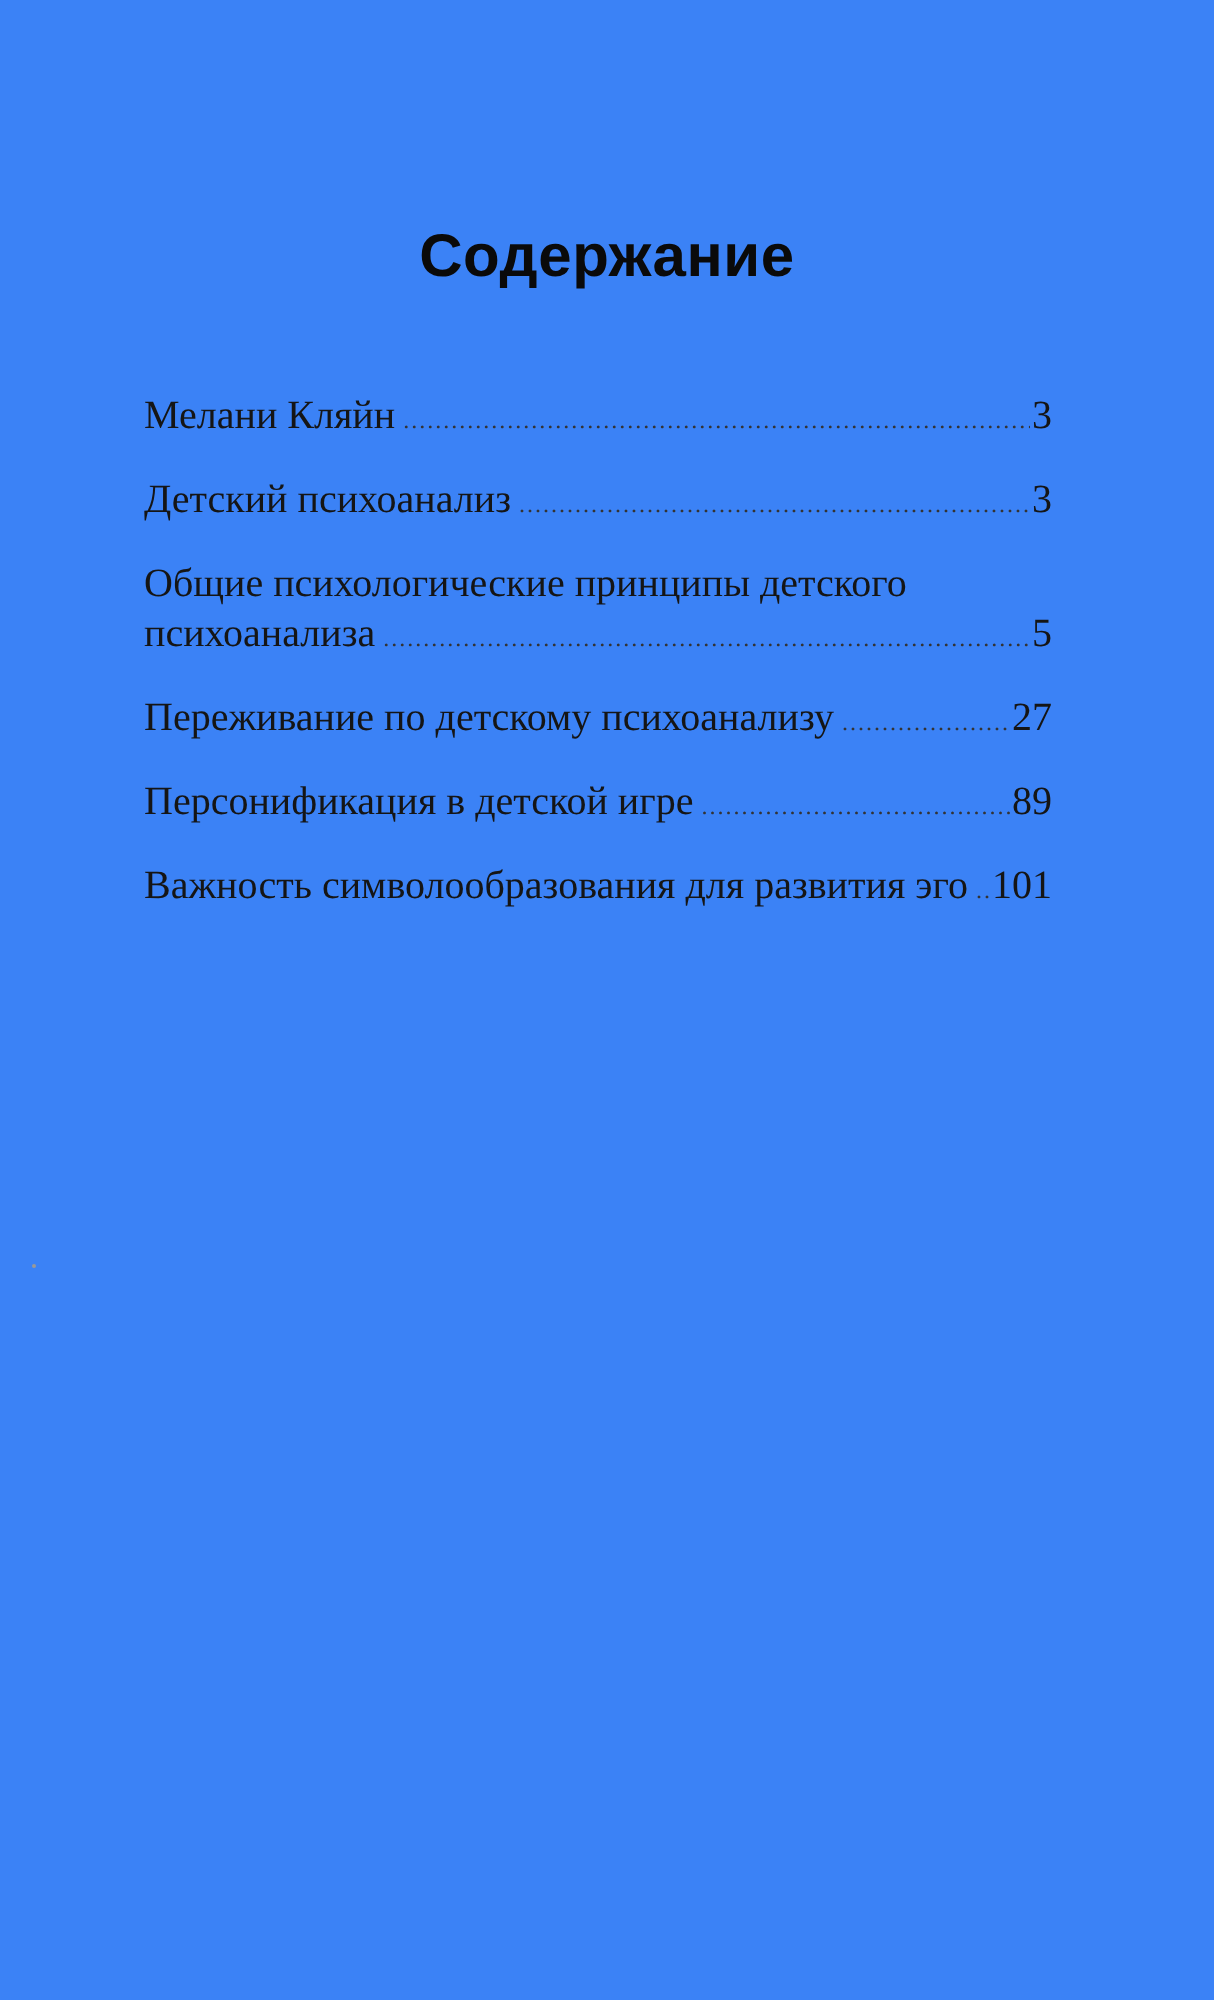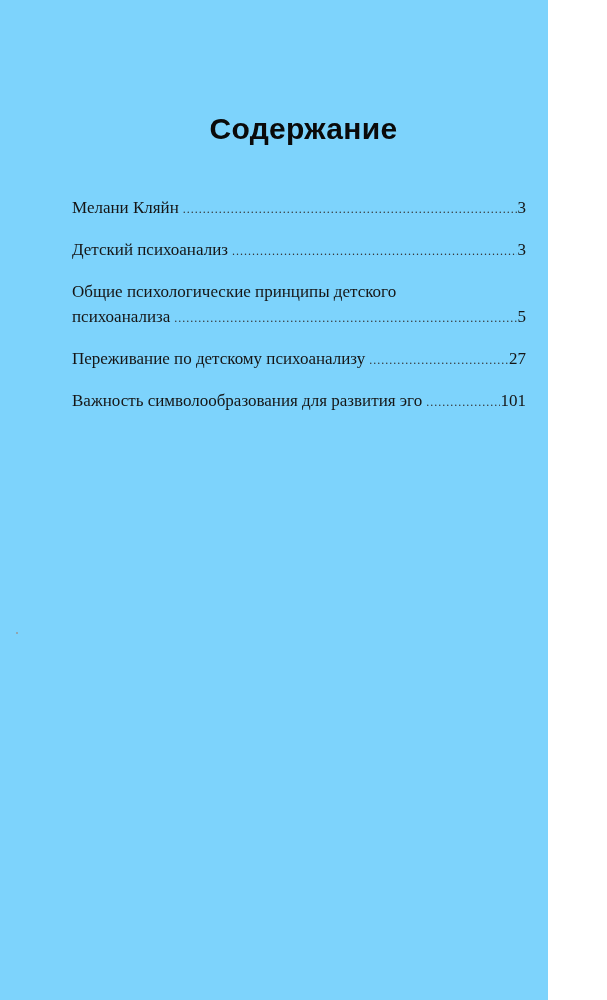--- a/index.html
+++ b/index.html
@@ -1,24 +1,24 @@
 <!DOCTYPE html>
 <html><head>
 <meta charset="utf-8">
 <style>
   html, body { margin: 0; padding: 0; background: #ffffff; }
   body { width: 607px; height: 1000px; position: relative; overflow: hidden; color: #111; }
-  .page { position: absolute; left: 0; top: 0; width: 548px; height: 1000px; background: #7dd3fc; }
+  .page { position: absolute; left: 0; top: 0; width: 607px; height: 1000px; background: #3b82f6; }
   .title {
     position: absolute; left: 0; width: 607px; top: 112px; text-align: center;
     font-family: "Liberation Sans", sans-serif; font-weight: bold; font-size: 30px; color: #0a0a0a;
     letter-spacing: 0.3px;
   }
   .toc { position: absolute; left: 72px; top: 196px; width: 454px;
-    font-family: "Liberation Serif", serif; font-size: 17px; color: #151515; }
+    font-family: "Liberation Serif", serif; font-size: 20px; color: #151515; }
   .entry { margin-bottom: 17.5px; }
   .line { height: 24.5px; line-height: 24.5px; white-space: nowrap; }
   .lastline { display: flex; align-items: baseline; height: 24.5px; line-height: 24.5px; }
   .lastline .txt { white-space: nowrap; flex: 0 0 auto; }
   .lastline .dots { flex: 1 1 auto; overflow: hidden; white-space: nowrap; margin: 0 1px 0 4px;
     letter-spacing: 1px; font-size: 12px; color: #333; }
   .lastline .dots::before { content: "........................................................................................................................................................"; }
   .lastline .pg { flex: 0 0 auto; white-space: nowrap; }
   .speck { position: absolute; left: 16px; top: 632px; width: 2px; height: 2px; background: #999; border-radius: 1px; }
 </style>
@@ -55,20 +55,27 @@
     </div>
 
     <div class="entry">
       <div class="lastline">
         <span class="txt">Переживание по детскому психоанализу</span>
         <span class="dots"></span>
         <span class="pg">27</span>
       </div>
     </div>
 
+    <div class="entry">
+      <div class="lastline">
+        <span class="txt">Персонификация в детской игре</span>
+        <span class="dots"></span>
+        <span class="pg">89</span>
+      </div>
+    </div>
 
 
     <div class="entry">
       <div class="lastline">
         <span class="txt">Важность символообразования для развития эго</span>
         <span class="dots"></span>
         <span class="pg">101</span>
       </div>
     </div>
   </div>

